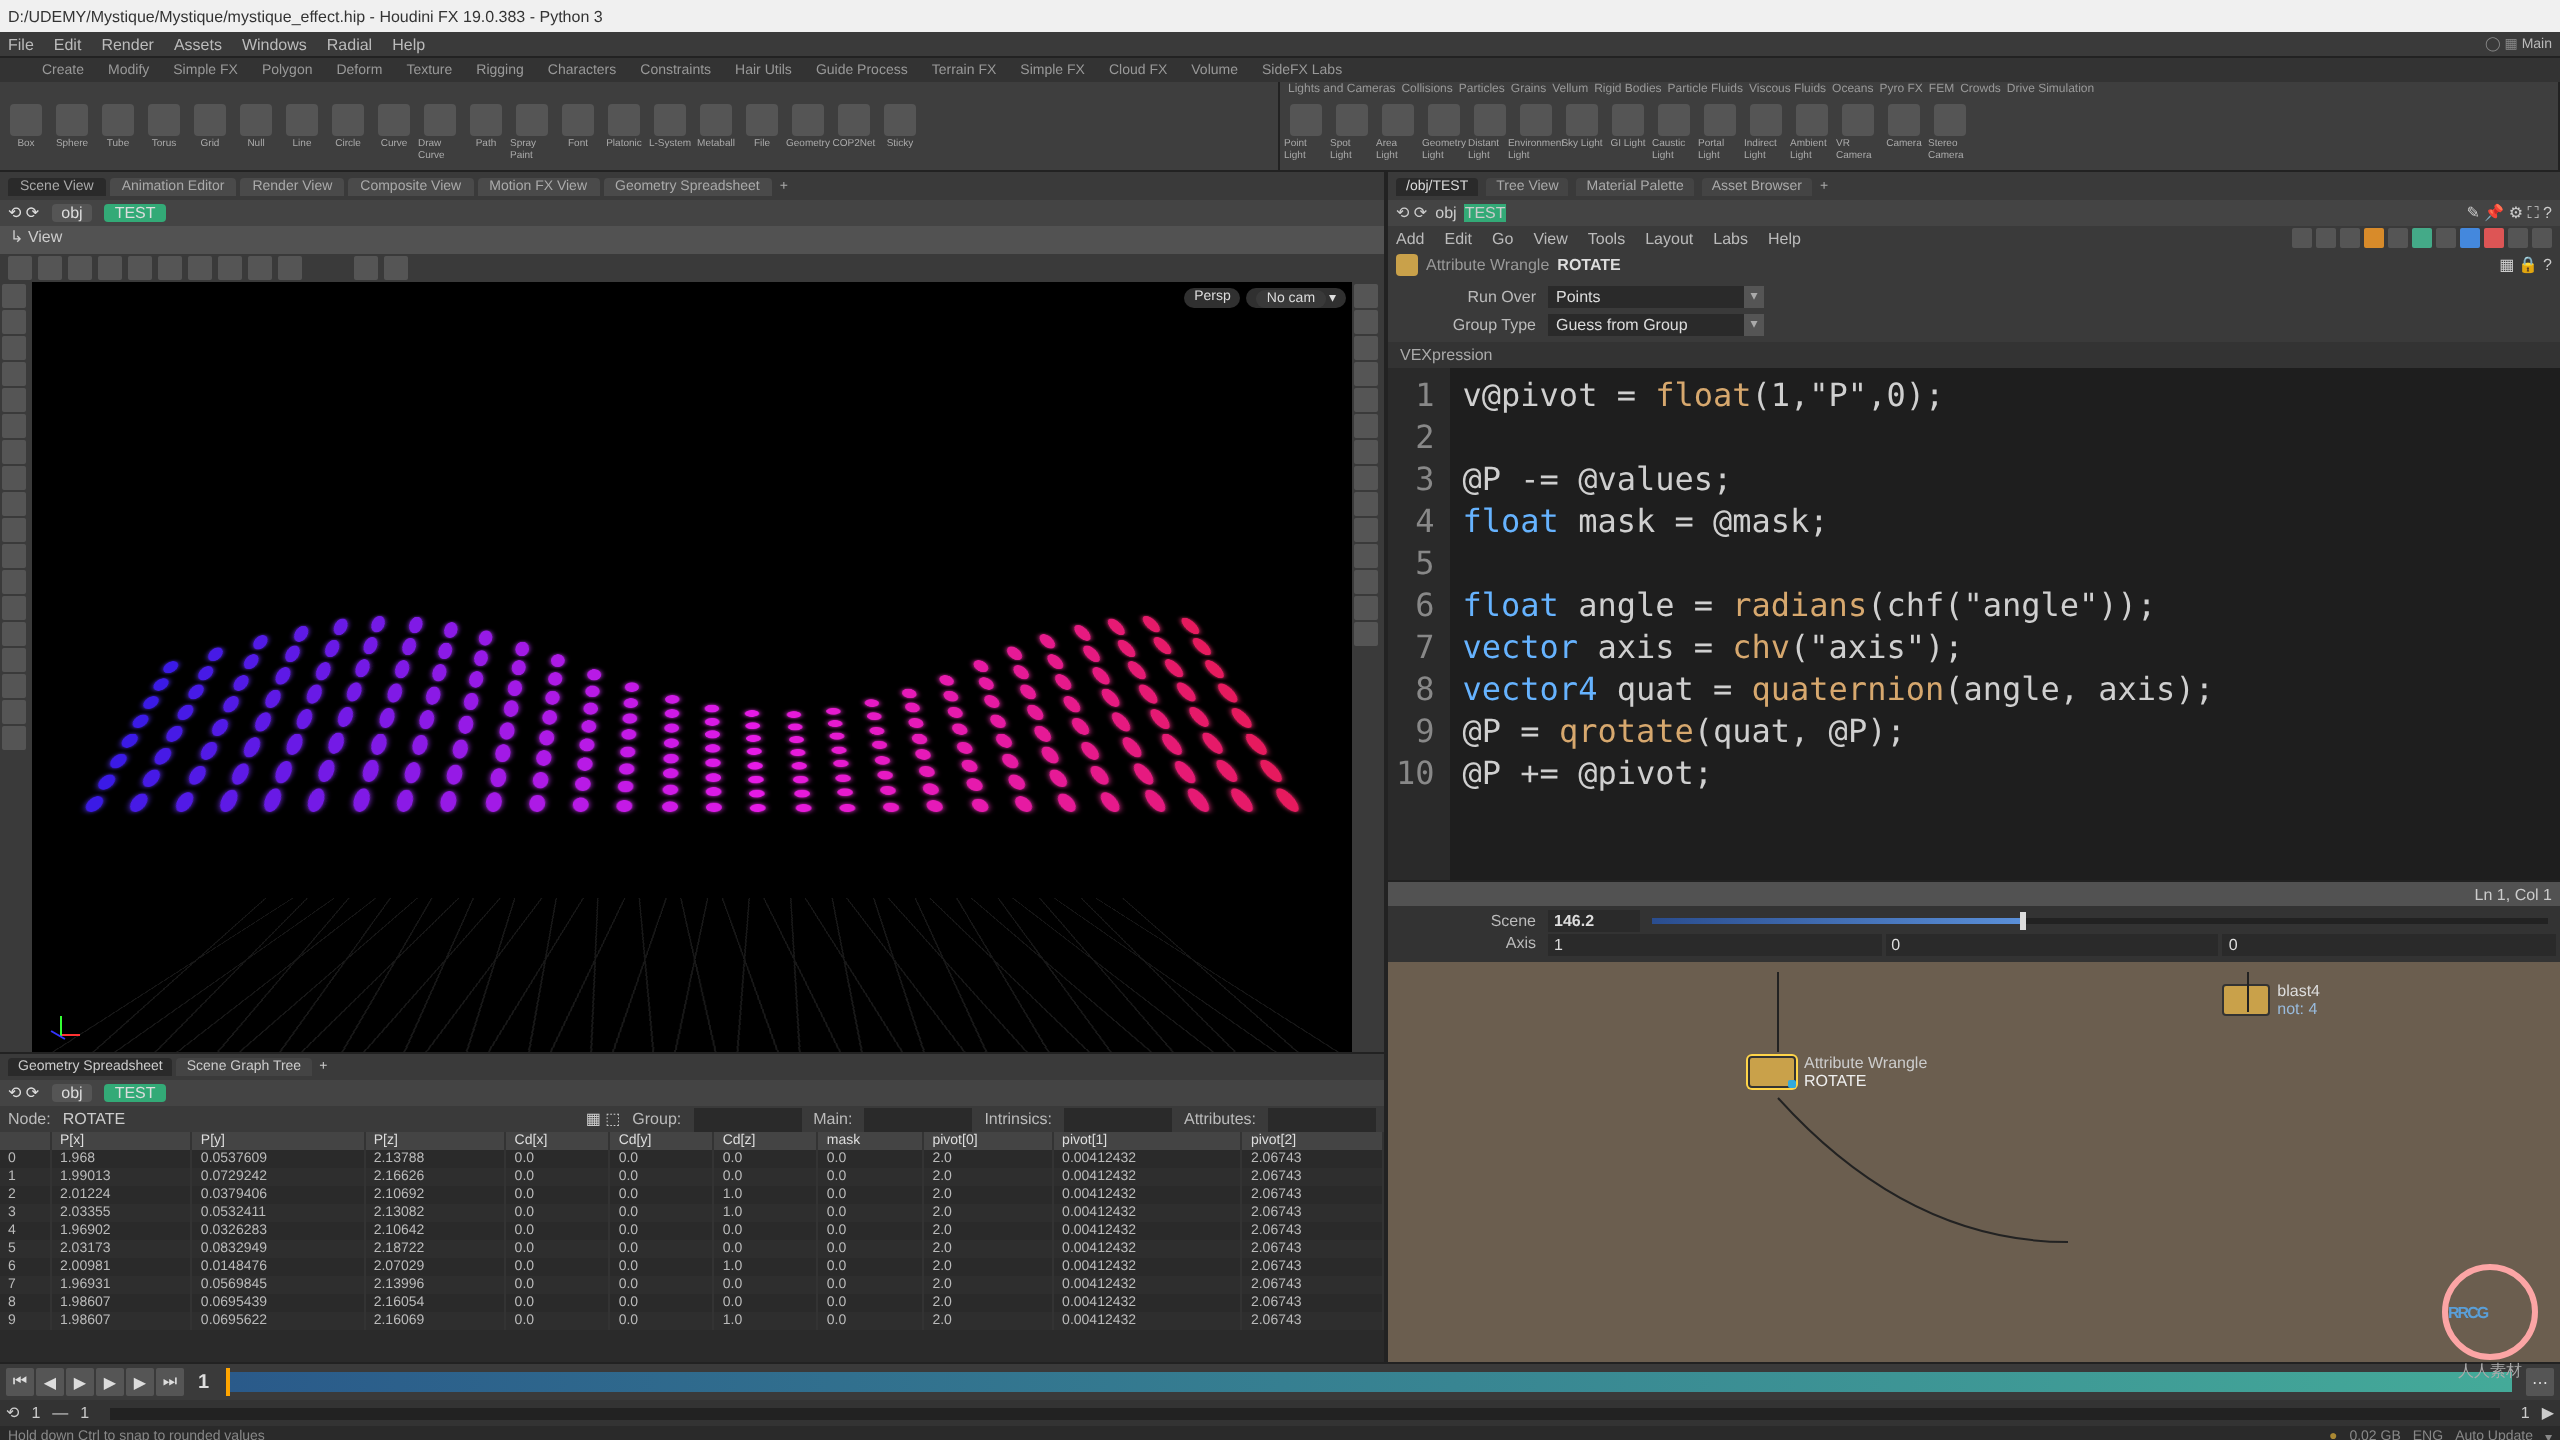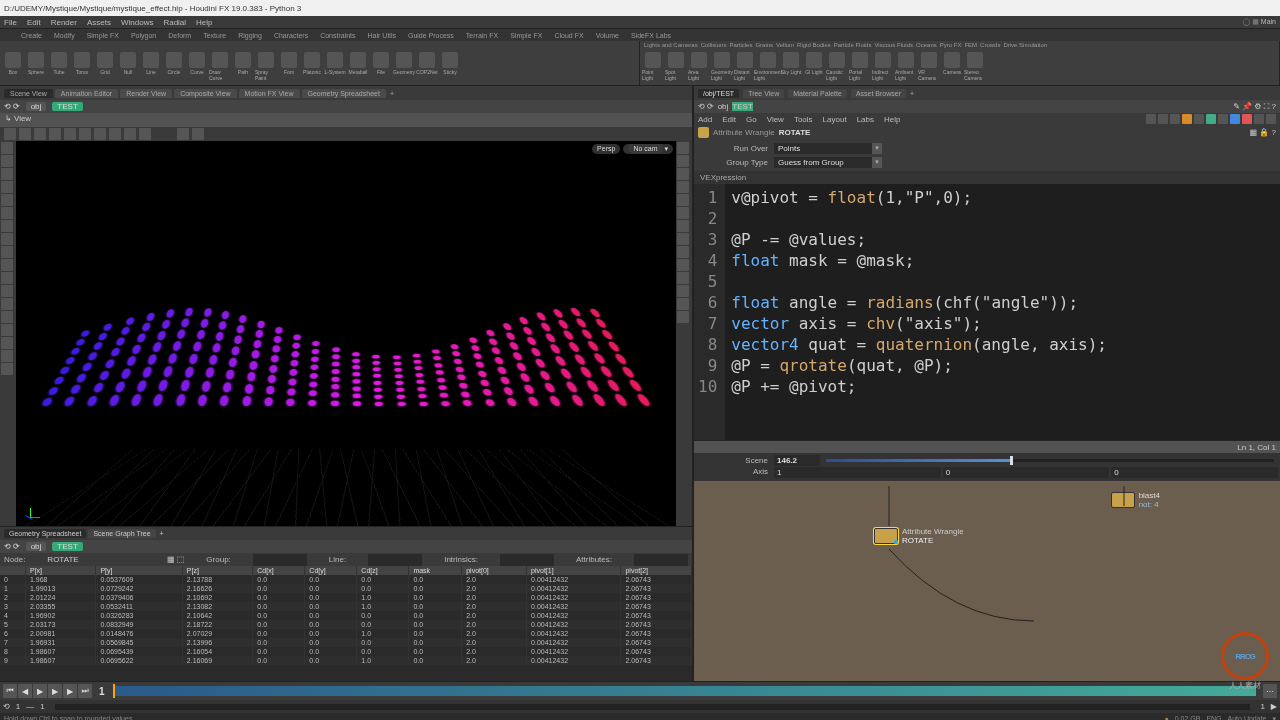--- a/index.html
+++ b/index.html
@@ -90,40 +90,40 @@
 .nodegraph{flex:1;background:#6b5e4f;position:relative;overflow:hidden;min-height:100px}
 .node{position:absolute;display:flex;align-items:center;gap:4px;font-size:8px;color:#ddd}
 .node .body{width:22px;height:14px;background:#c9a14a;border-radius:2px;border:1px solid #333;position:relative}
 .node .body.yel{box-shadow:0 0 0 1px #ffd54a}
 .node .flag-b{width:4px;height:4px;background:#3ad;position:absolute;bottom:-1px;right:-1px;border-radius:1px}
 
 .sheet-area{grid-column:1;grid-row:2;background:#333;display:flex;flex-direction:column;border-top:1px solid #222;border-right:1px solid #222}
 .sheet-tabs{height:13px;background:#3a3a3a;display:flex;align-items:center;font-size:7px;gap:2px;padding-left:4px}
 .sheet-tabs .tab{background:#444;padding:1px 5px;border-radius:2px 2px 0 0}
 .sheet-tabs .tab.active{background:#2a2a2a}
-.sheet-bar{height:13px;background:#3a3a3a;display:flex;align-items:center;font-size:8px;padding:0 4px;gap:22px}
+.sheet-bar{height:13px;background:#3a3a3a;display:flex;align-items:center;font-size:8px;padding:0 4px;gap:6px}
 .sheet-bar .lab{color:#bbb}
 .sheet-bar input{width:50px;background:#2a2a2a;border:none;height:10px;color:#ddd;font-size:8px}
 .sheet-table{flex:1;overflow:hidden;background:#2a2a2a}
 .sheet-table table{border-collapse:collapse;font-size:7px;color:#bbb;width:100%}
 .sheet-table th{background:#444;padding:1px 4px;text-align:left;color:#ddd;font-weight:normal;border-right:1px solid #333}
 .sheet-table td{padding:0 4px;border-right:1px solid #333;height:9px}
 .sheet-table tr:nth-child(even) td{background:#2e2e2e}
 
 .timeline{height:18px;background:#3a3a3a;display:flex;align-items:center;border-top:1px solid #222}
 .tl-btns{display:flex;gap:1px;padding:0 3px}
 .tl-btns .b{width:14px;height:14px;background:#555;border-radius:1px;display:flex;align-items:center;justify-content:center;font-size:8px;color:#ddd}
 .tl-frame{font-size:10px;color:#ddd;padding:0 4px;font-weight:bold}
 .tl-track{flex:1;height:10px;background:linear-gradient(90deg,#2a5a8a,#4a9);position:relative;margin:0 4px}
 .tl-track .mark{position:absolute;left:0;top:-2px;width:2px;height:14px;background:#ffa500}
 .timeline2{height:13px;background:#333;display:flex;align-items:center;font-size:8px;padding:0 3px;gap:6px}
 .statusbar{height:11px;background:#2a2a2a;font-size:7px;color:#888;padding:0 4px;display:flex;align-items:center}
 .statusbar .right{margin-left:auto;display:flex;gap:6px;align-items:center}
 .logo{position:absolute;right:4px;bottom:26px;width:62px;height:62px;display:flex;flex-direction:column;align-items:center;font-size:8px;color:#aaa}
-.logo .ring{width:42px;height:42px;border:3px solid #c2410c;border-radius:50%;display:flex;align-items:center;justify-content:center;color:#5a9fd8;font-size:8px;font-weight:bold;letter-spacing:-1px}
+.logo .ring{width:42px;height:42px;border:3px solid #fca5a5;border-radius:50%;display:flex;align-items:center;justify-content:flex-start;color:#5a9fd8;font-size:8px;font-weight:bold;letter-spacing:-1px}
 </style>
 </head>
 <body>
 
 <div class="titlebar">
   <span>D:/UDEMY/Mystique/Mystique/mystique_effect.hip - Houdini FX 19.0.383 - Python 3</span>
 </div>
 
 <div class="menubar">
   <span>File</span>
@@ -590,21 +590,21 @@
     </div>
     <div class="path-bar">
       ⟲ ⟳ <span class="chip">obj</span><span class="chip" style="background:#3a7">TEST</span>
     </div>
     <div class="sheet-bar">
       <span class="lab">Node:</span>
         <span>ROTATE</span>
       <span style="margin-left:auto">▦ ⬚</span>
       <span class="lab">Group:</span>
         <input style="">
-      <span class="lab">Line:</span>
+      <span class="lab">Main:</span>
         <input style="">
       <span class="lab">Intrinsics:</span>
         <input style="">
       <span class="lab">Attributes:</span>
         <input style="">
     </div>
     <div class="sheet-table">
       <table>
           <thead>
             <tr id="shead">

